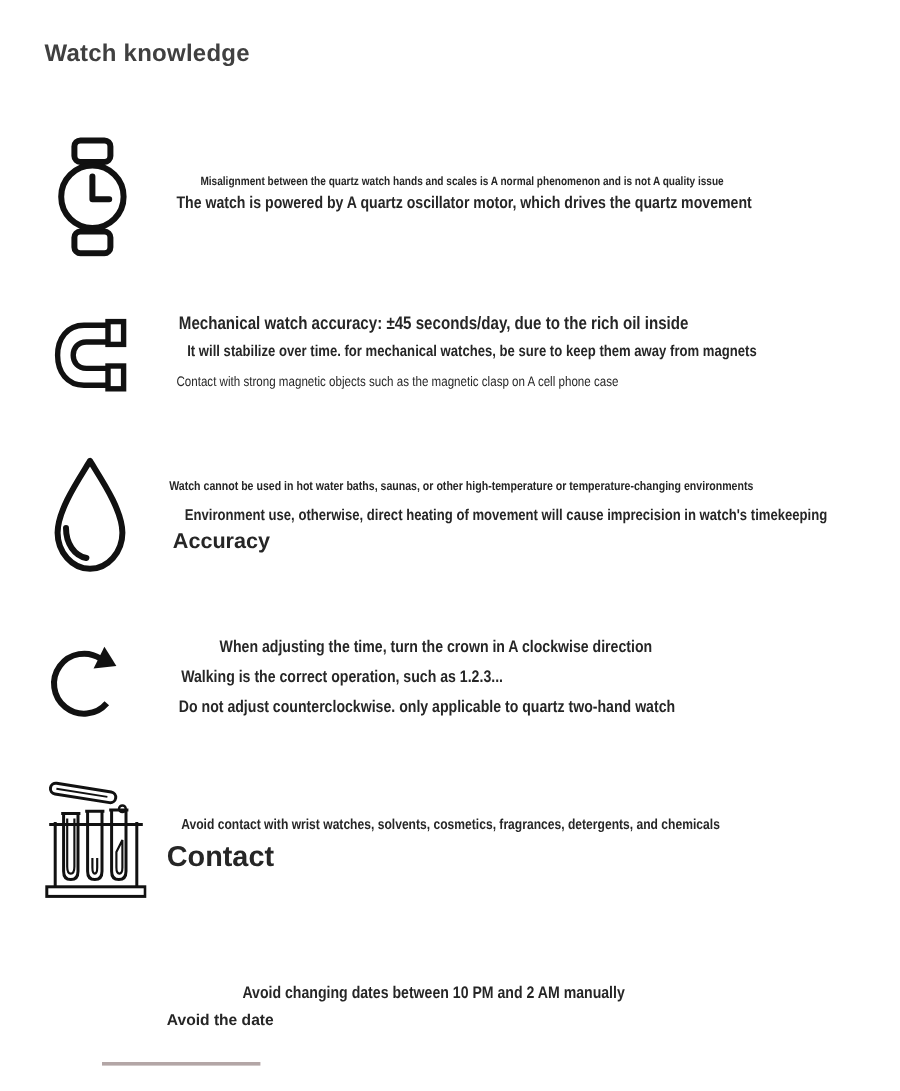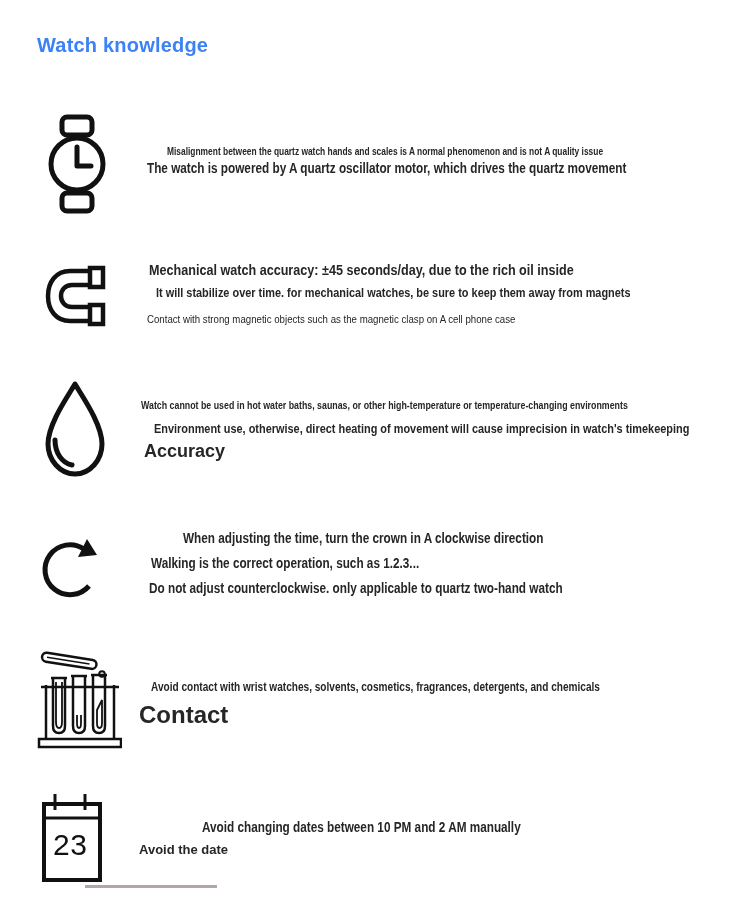--- a/index.html
+++ b/index.html
@@ -5,21 +5,21 @@
   html,body{margin:0;padding:0;background:#fff;}
   .canvas{
     position:relative;
     width:750px;height:909px;
     background:#ffffff;
     font-family:"Liberation Sans", sans-serif;
     overflow:hidden;
   }
   .title{
     position:absolute;left:37px;top:34px;
-    font-size:20px;font-weight:700;color:#3b82f6;
+    font-size:20px;font-weight:700;color:#404040;
     letter-spacing:0.2px;margin:0;
   }
   .ln{
     position:absolute;white-space:nowrap;
     color:#262626;line-height:1.12;
   }
   .b{font-weight:700;}
   .cx{transform:scaleX(0.84);transform-origin:0 0;}
   .icon{position:absolute;}
   .icon svg{display:block;}
@@ -100,27 +100,18 @@
       <path d="M41 70 V78 Q41 83 43 83 Q45 83 45 78 V70" stroke-width="1.8"></path>
 
       <line x1="55" y1="30" x2="71" y2="30"></line>
       <path d="M57 30 V81 Q57 88 63 88 Q69 88 69 81 V30"></path>
       <path d="M66 55 L66 78 Q66 83 63.5 83 Q61 83 61 78 L61 65 Z" stroke-width="1.8"></path>
     </svg>
   </div>
   <div class="ln b cx" style="left:151px;top:681px;font-size:12px;">Avoid contact with wrist watches, solvents, cosmetics, fragrances, detergents, and chemicals</div>
   <div class="ln b" style="left:139px;top:702px;font-size:24px;">Contact</div>
 
-  <div class="icon" style="left:40px;top:792px;">
-    <svg width="64" height="92" viewBox="0 0 64 92" fill="none" stroke="#111">
-      <rect x="4" y="12" width="56" height="76" stroke-width="4"></rect>
-      <line x1="4" y1="26" x2="60" y2="26" stroke-width="3"></line>
-      <line x1="15" y1="2" x2="15" y2="18" stroke-width="3"></line>
-      <line x1="45" y1="2" x2="45" y2="18" stroke-width="3"></line>
-    </svg>
-    <span class="cal-day">23</span>
-  </div>
   <div class="ln b cx" style="left:202px;top:820px;font-size:14px;">Avoid changing dates between 10 PM and 2 AM manually</div>
   <div class="ln b" style="left:139px;top:843px;font-size:13px;">Avoid the date</div>
 
   <div class="strip" style="left:85px;top:885px;width:132px;height:3px;background:#b3a6a6;"></div>
 
 </div>
 
 </body></html>

